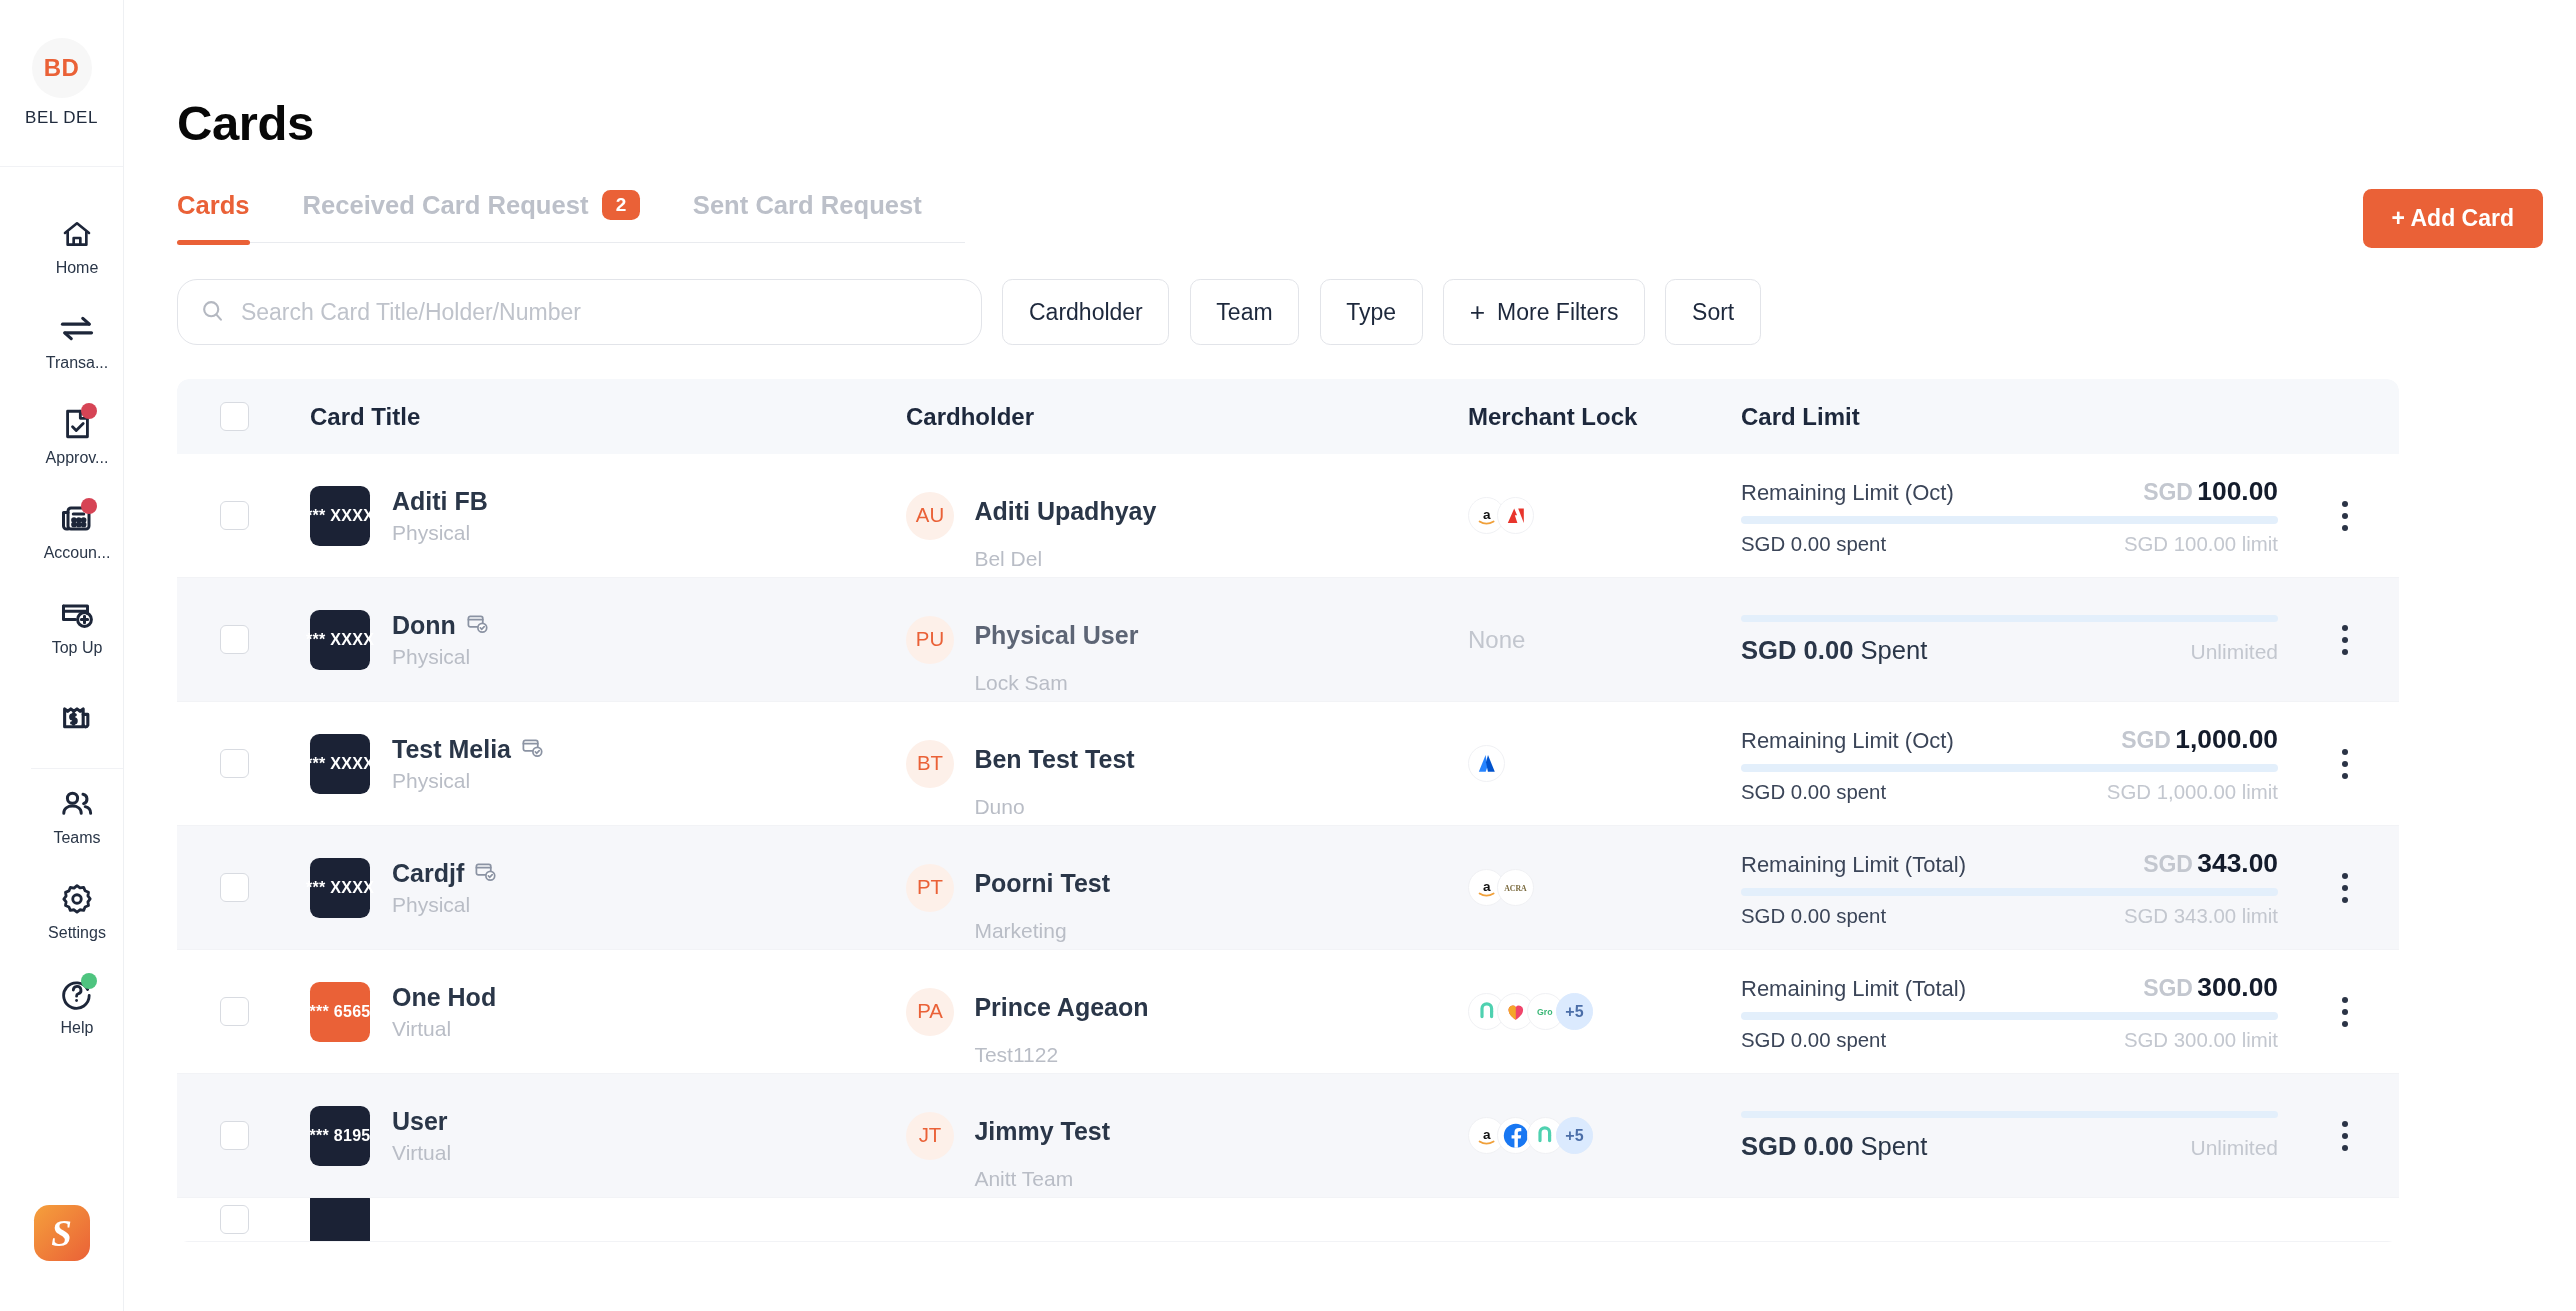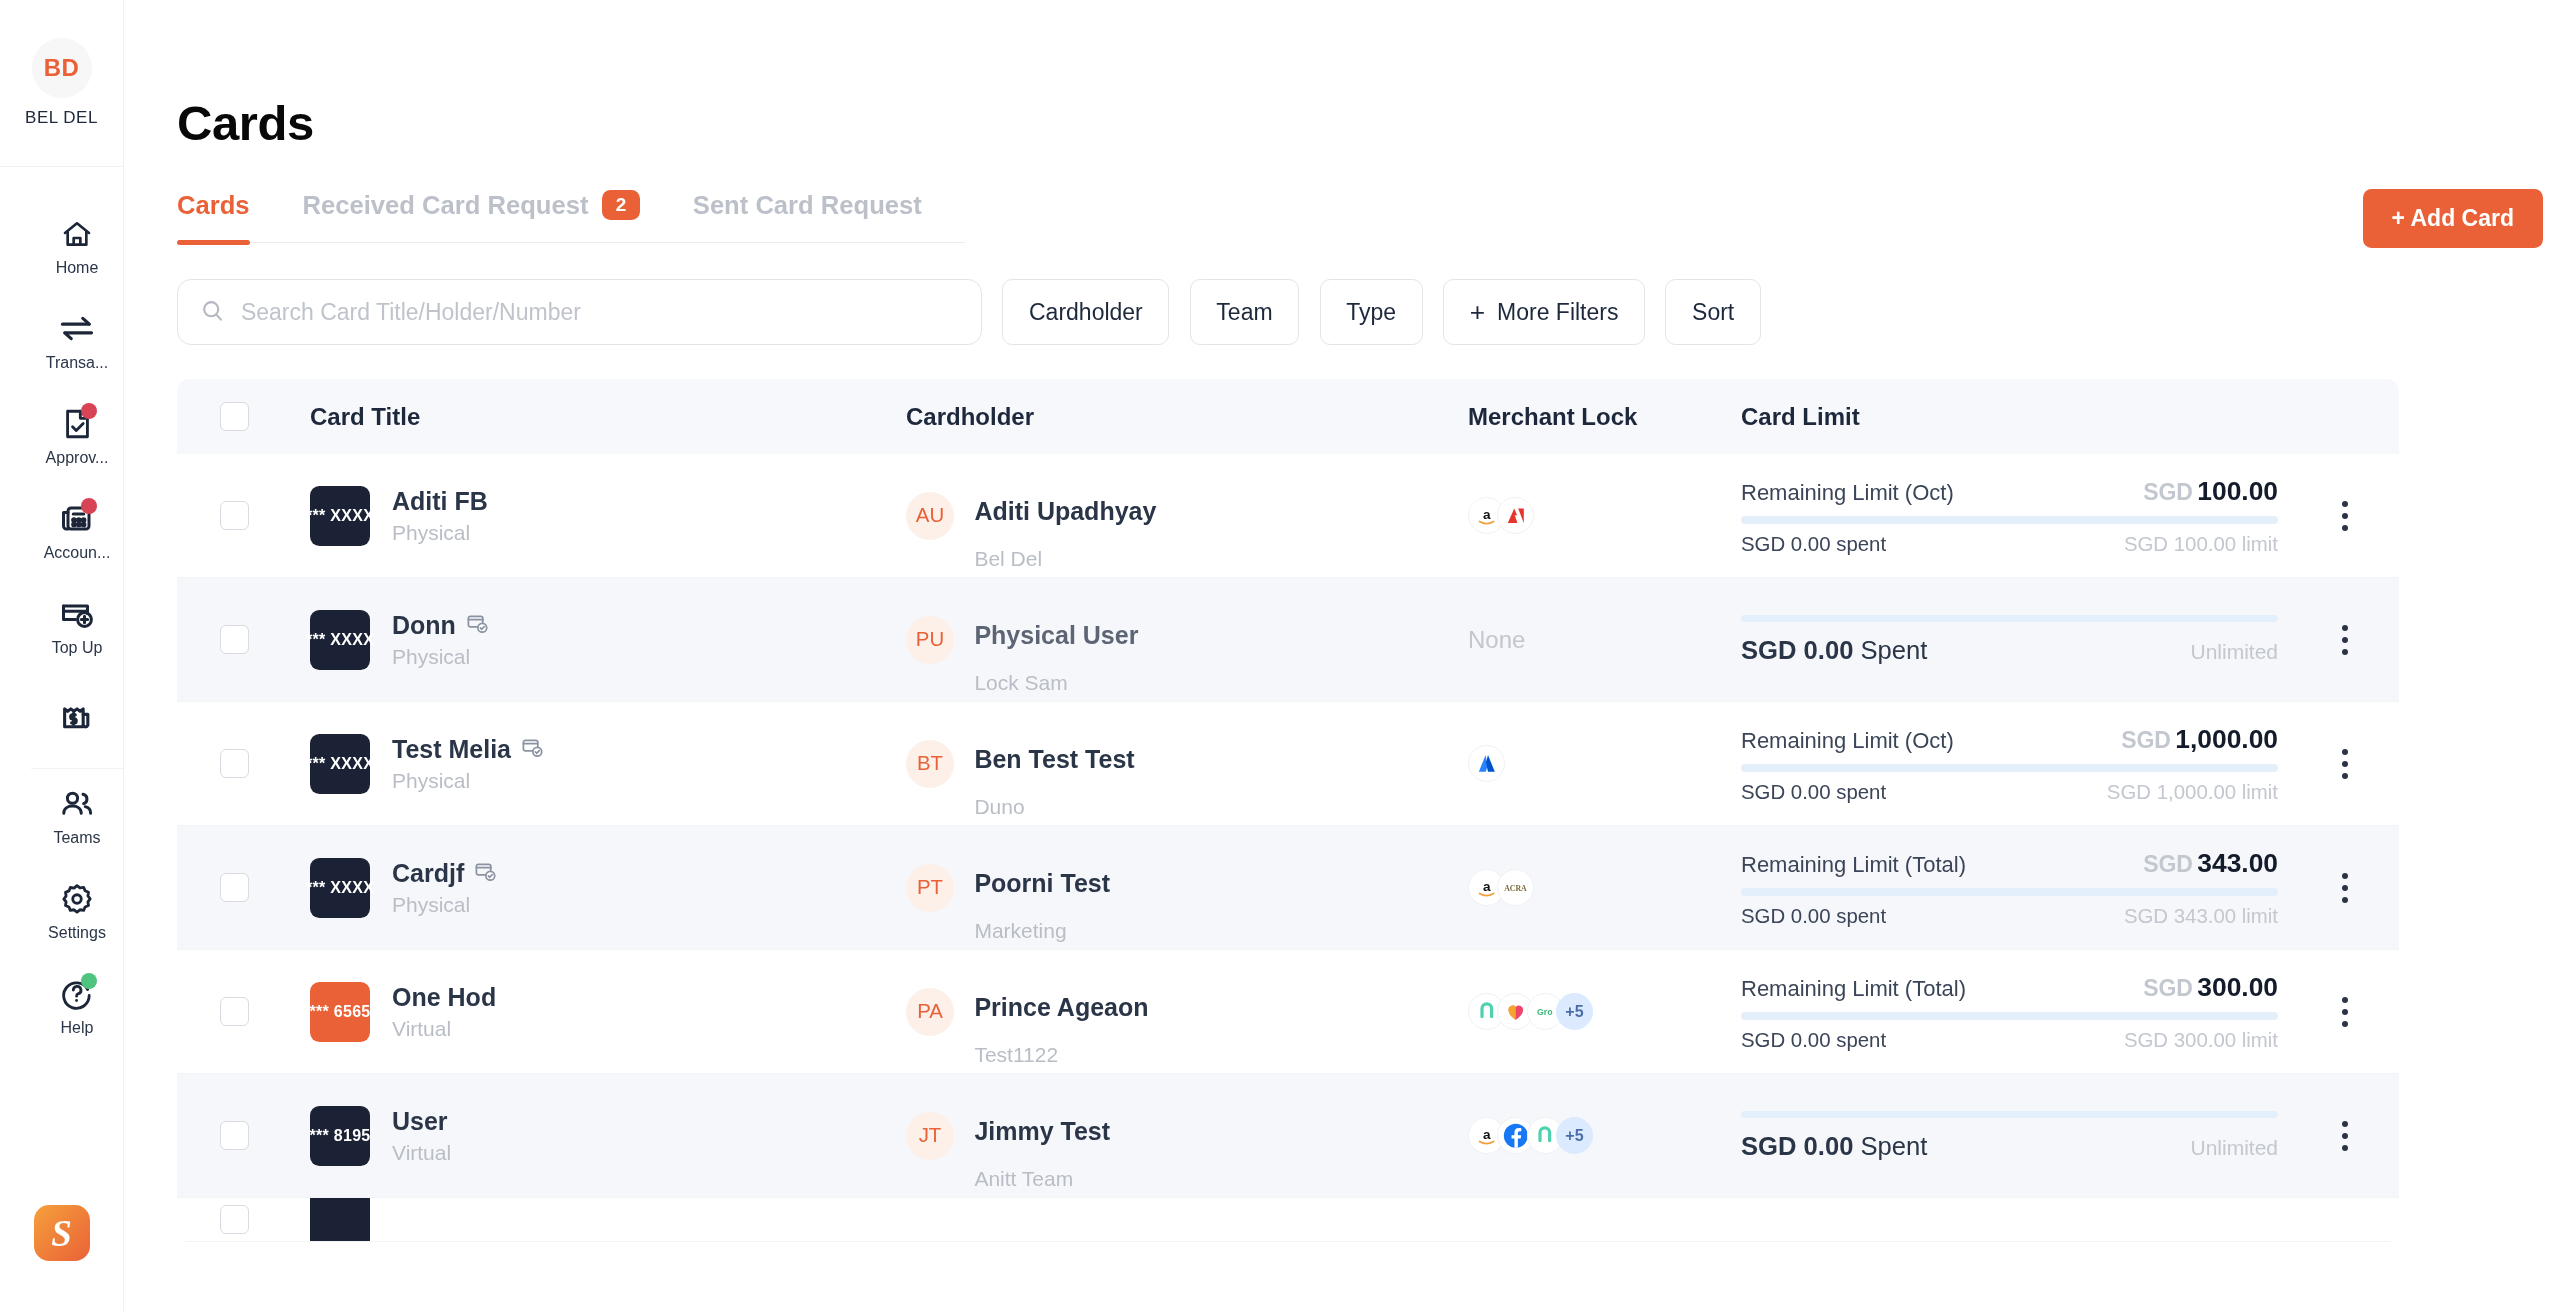--- a/index.html
+++ b/index.html
@@ -102,21 +102,21 @@
     border: none; border-radius: 8.5px;
     padding: 16px 29px; cursor: pointer; white-space: nowrap;
   }
 
   .filters-row {
     display: flex; align-items: center; gap: 20.4px;
     margin-top: 36px;
   }
   .search-box {
     width: 805px; height: 66px;
-    border: 1.7px solid #e2e4e9; border-radius: 14px;
+    border: 1.7px solid #e2e4e9; border-radius: 20px;
     display: flex; align-items: center; gap: 15.3px;
     padding: 0 22px; background: #fff;
   }
   .search-box svg { flex: 0 0 auto; }
   .search-input {
     border: none; outline: none; background: transparent;
     font-size: 23px; color: #2a3648; width: 100%;
     font-family: "Liberation Sans", sans-serif;
   }
   .search-input::placeholder { color: #bfc3cb; }

